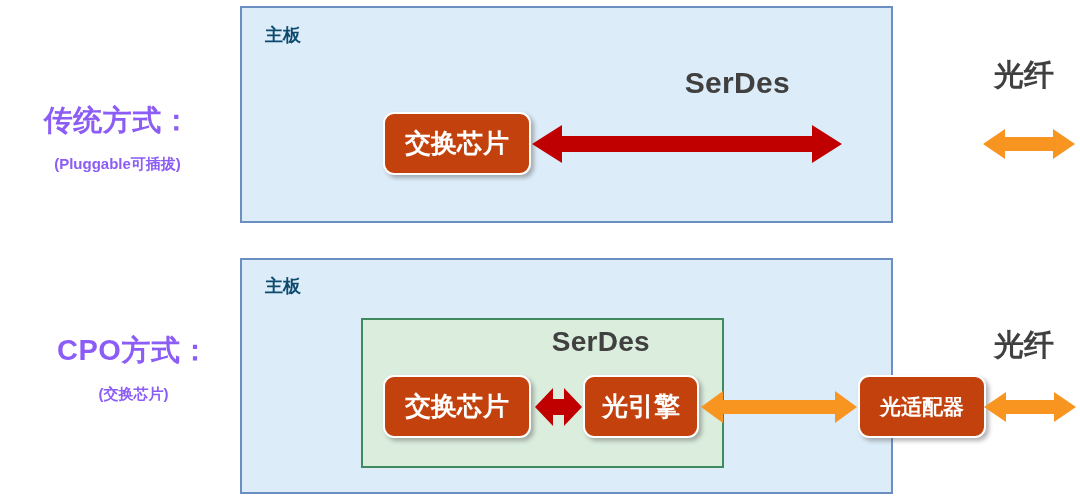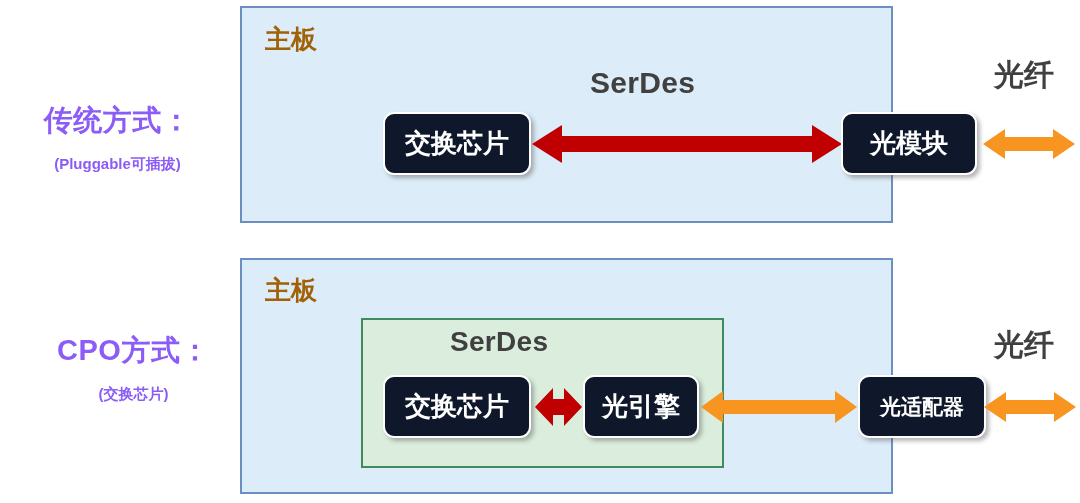--- a/index.html
+++ b/index.html
@@ -39,60 +39,60 @@
 
   
   .board {
     position: absolute;
     background: #dcecf8;
     border: 2px solid #6b8fc0;
     box-sizing: border-box;
   }
   .board-title {
     position: absolute;
-    color: #a16207;
-    font-size: 26px;
+    color: #0c4a6e;
+    font-size: 18px;
     font-weight: bold;
     line-height: 1;
     white-space: nowrap;
   }
 
   
   .pkg {
     position: absolute;
     background: #dbeede;
     border: 2px solid #3f8a5e;
     box-sizing: border-box;
   }
 
   
   .serdes-label {
     position: absolute;
     color: #404040;
     font-size: 30px;
     font-weight: bold;
     letter-spacing: 0.3px;
-    text-align: left;
+    text-align: right;
     white-space: nowrap;
   }
 
   
   .fiber-label {
     position: absolute;
     color: #404040;
     font-size: 30px;
     font-weight: bold;
     text-align: center;
     white-space: nowrap;
   }
 
   
   .chip {
     position: absolute;
-    background: #0f172a;
+    background: #c2410c;
     border: 2px solid #ffffff;
     border-radius: 11px;
     box-sizing: border-box;
     display: flex;
     align-items: center;
     justify-content: center;
     color: #ffffff;
     font-weight: bold;
     box-shadow: 3px 3px 4px rgba(90,90,90,0.45);
     white-space: nowrap;
@@ -125,23 +125,20 @@
   <div class="chip" style="left:383px; top:112px; width:148px; height:63px; font-size:26px;">
     <span>交换芯片</span>
   </div>
 
   <div class="arrow" style="left:532px; top:121px;">
     <svg width="310" height="46" viewBox="0 0 310 46">
       <polygon points="0,23 30,4 30,15 280,15 280,4 310,23 280,42 280,31 30,31 30,42" fill="#c00000"></polygon>
     </svg>
   </div>
 
-  <div class="chip" style="left:841px; top:112px; width:136px; height:63px; font-size:26px;">
-    <span>光模块</span>
-  </div>
 
   <div class="arrow" style="left:983px; top:126px;">
     <svg width="92" height="36" viewBox="0 0 92 36">
       <polygon points="0,18 22,3 22,11 70,11 70,3 92,18 70,33 70,25 22,25 22,33" fill="#f79520"></polygon>
     </svg>
   </div>
 
   <div class="row-label" style="left:16px; top:333px;">
     <div class="title">CPO方式：</div>
     <div class="sub">(交换芯片)</div>

